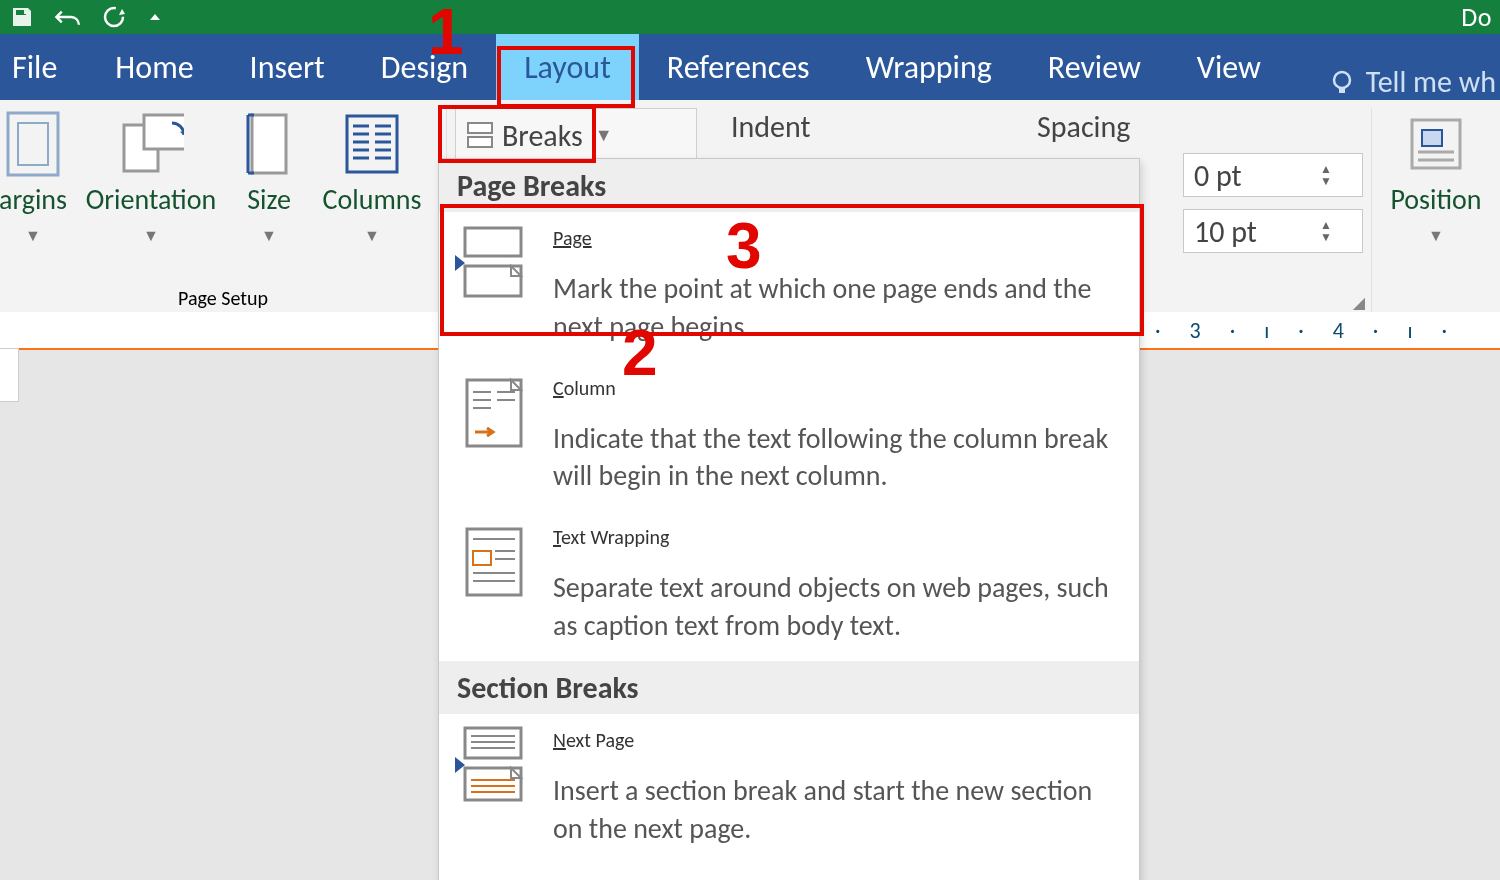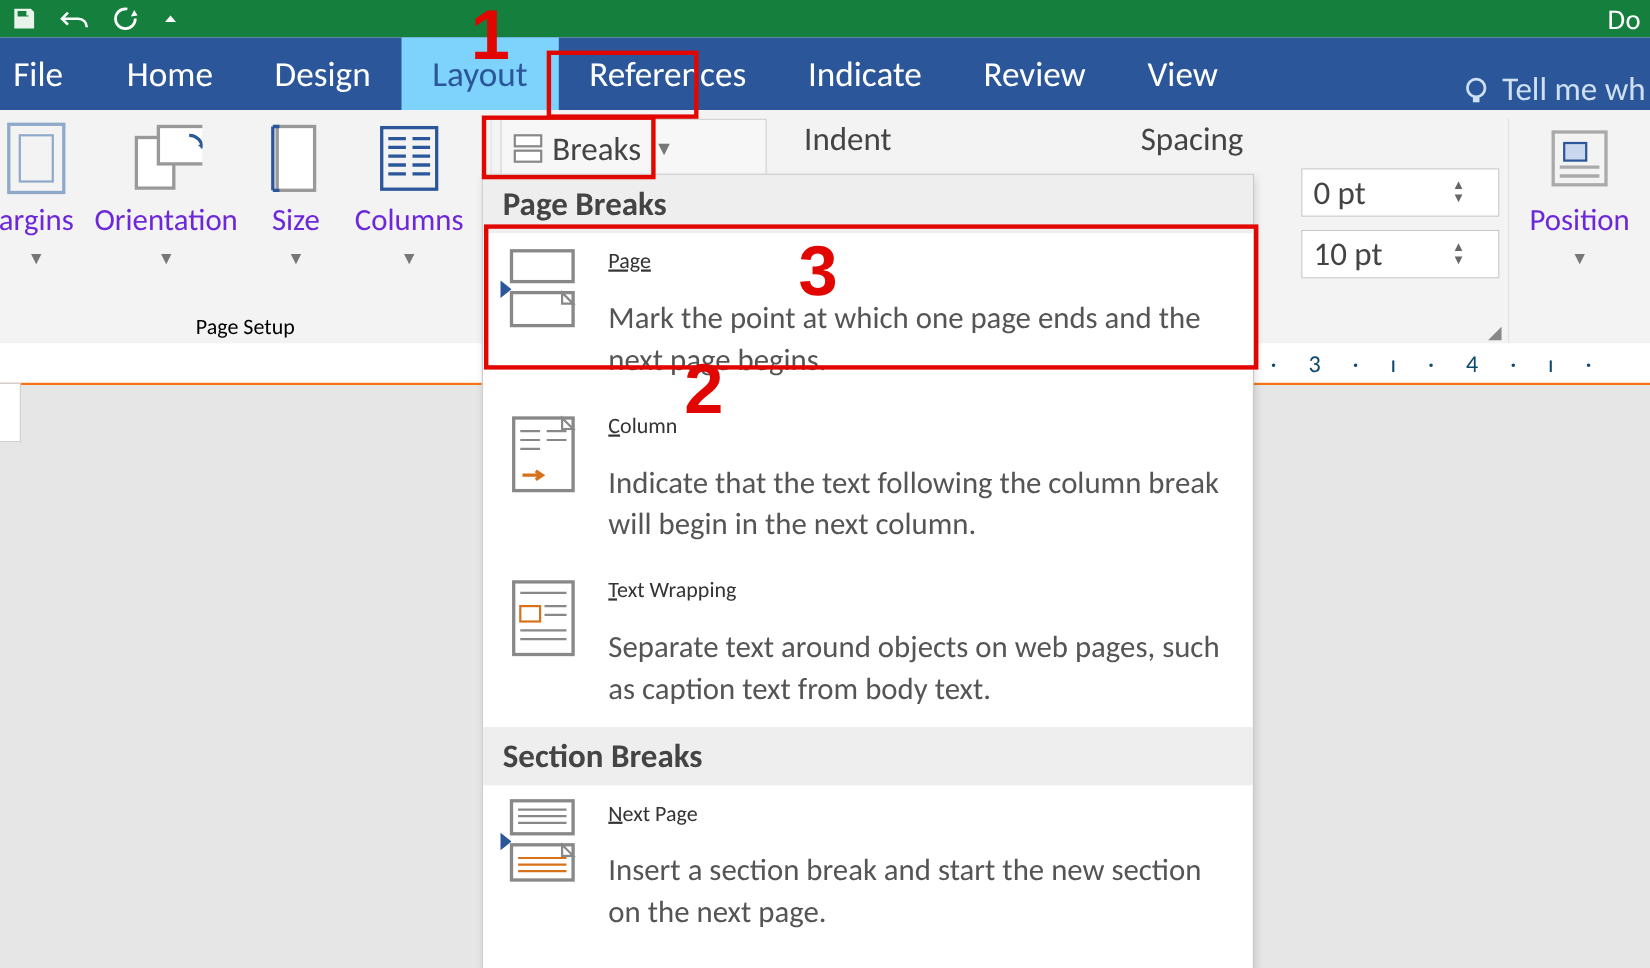--- a/index.html
+++ b/index.html
@@ -11,21 +11,21 @@
 .tab{height:66px;padding:0 28px;display:flex;align-items:center;font-size:32px;color:#fff;cursor:default}
 .tab.file{padding-left:8px;padding-right:30px}
 .tab.active{background:#7dd3fc;color:#2b579a}
 .tellme{display:flex;align-items:center;gap:10px;color:#cfe0f3;margin-left:auto;padding-right:4px}
 .ribbon{height:212px;background:#f3f3f3;border-bottom:1px solid #d4d4d4;display:flex;padding-top:8px}
 .group{display:flex;flex-direction:column;align-items:stretch;border-right:1px solid #e1e1e1;padding:0 8px;position:relative}
 .group .label{text-align:center;font-size:20px;color:#000000;margin-top:auto;padding:6px 0 10px}
 .bigbtns{display:flex;gap:18px}
 .bigbtn{display:flex;flex-direction:column;align-items:center;gap:6px;width:98px}
 .bigbtn .ico{width:66px;height:72px;display:flex;align-items:center;justify-content:center}
-.bigbtn .txt{font-size:28px;color:#6d28d9;line-height:1}
+.bigbtn .txt{font-size:28px;color:#14532d;line-height:1}
 .drop-caret{font-size:16px;color:#777;margin-top:6px}
 .stackcol{display:flex;flex-direction:column;gap:6px;padding-right:10px}
 .smallbtn{display:flex;align-items:center;gap:8px;height:44px;padding:4px 10px;font-size:30px;color:#444;background:#f7f7f7;border:1px solid #d0d0d0}
 .smallbtn .caret{font-size:18px;color:#777;margin-left:4px}
 .para-head{font-size:30px;color:#444;padding:0 8px;display:flex;gap:26px}
 .spin{display:flex;align-items:center;border:1px solid #c8c8c8;background:#fff;height:42px;margin:2px 0}
 .spin .val{width:110px;padding:0 10px;font-size:30px;color:#444}
 .spin .arrows{display:flex;flex-direction:column;font-size:12px;color:#666;padding:0 6px;line-height:12px}
 .dialoglauncher{position:absolute;right:6px;bottom:8px;font-size:16px;color:#888}
 .docarea{position:absolute;left:0;right:0;top:312px;bottom:0;background:#e6e6e6}
@@ -73,24 +73,25 @@
     <svg width="14" height="14">
           <path fill="#fff" d="M1 1h12M7 4l-5 6h10z"></path>
         </svg>
   </span>
   <span class="docname">Do</span>
 </div>
 
 <div class="tabstrip">
   <div class="tab file">File</div>
   <div class="tab">Home</div>
+  <div class="tab">Insert</div>
   <div class="tab">Design</div>
   <div class="tab active">Layout</div>
   <div class="tab">References</div>
-  <div class="tab">Indicate</div>
+  <div class="tab">Wrapping</div>
   <div class="tab">Review</div>
   <div class="tab">View</div>
   <div class="tellme">
     <svg width="28" height="28">
           <circle cx="14" cy="12" r="8" fill="none" stroke="#cfe0f3" stroke-width="2.5"></circle>
           <rect x="11" y="20" width="6" height="5" fill="#cfe0f3"></rect>
         </svg>
     <span style="font-size:30px">Tell me wh</span>
   </div>
 </div>

